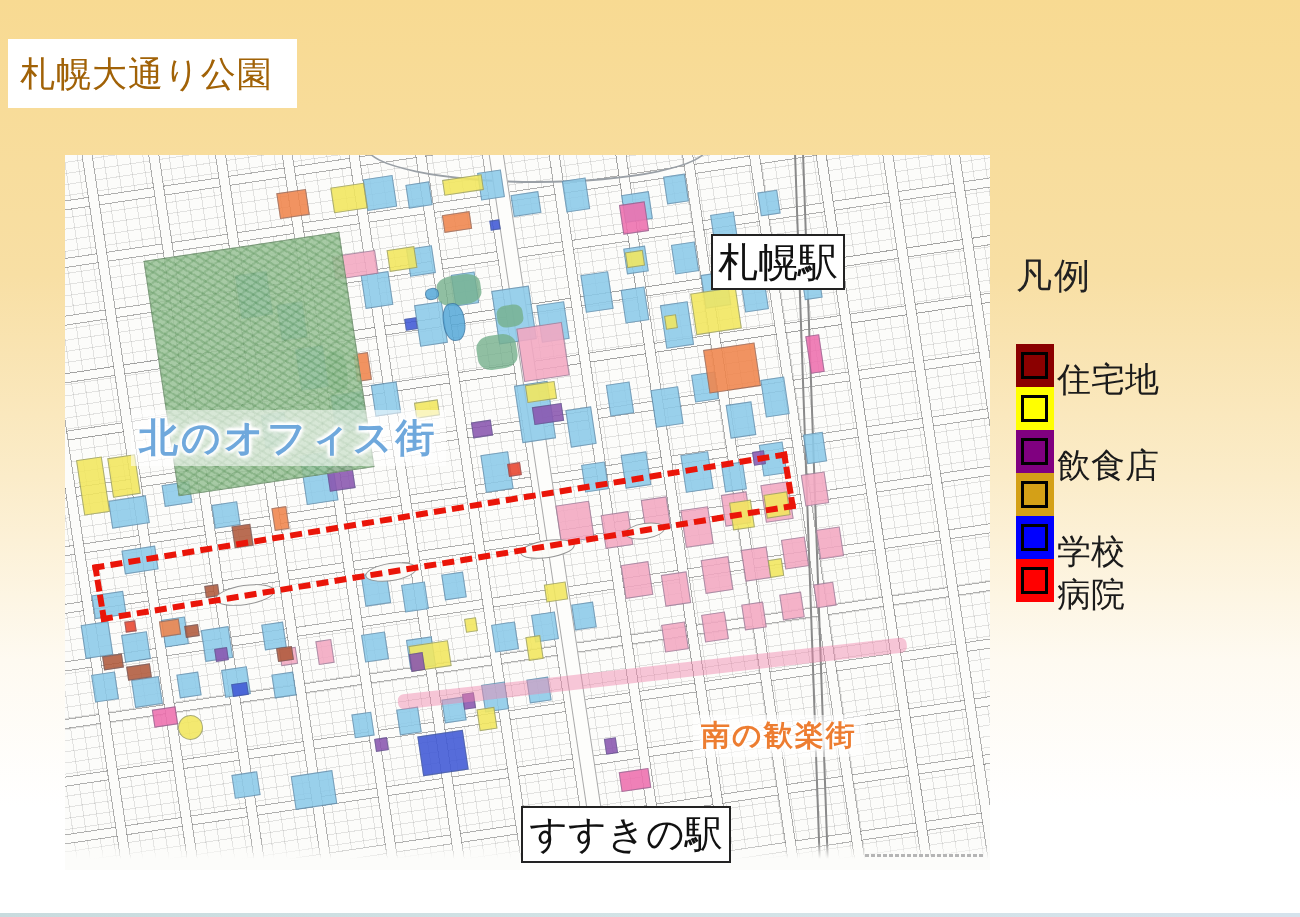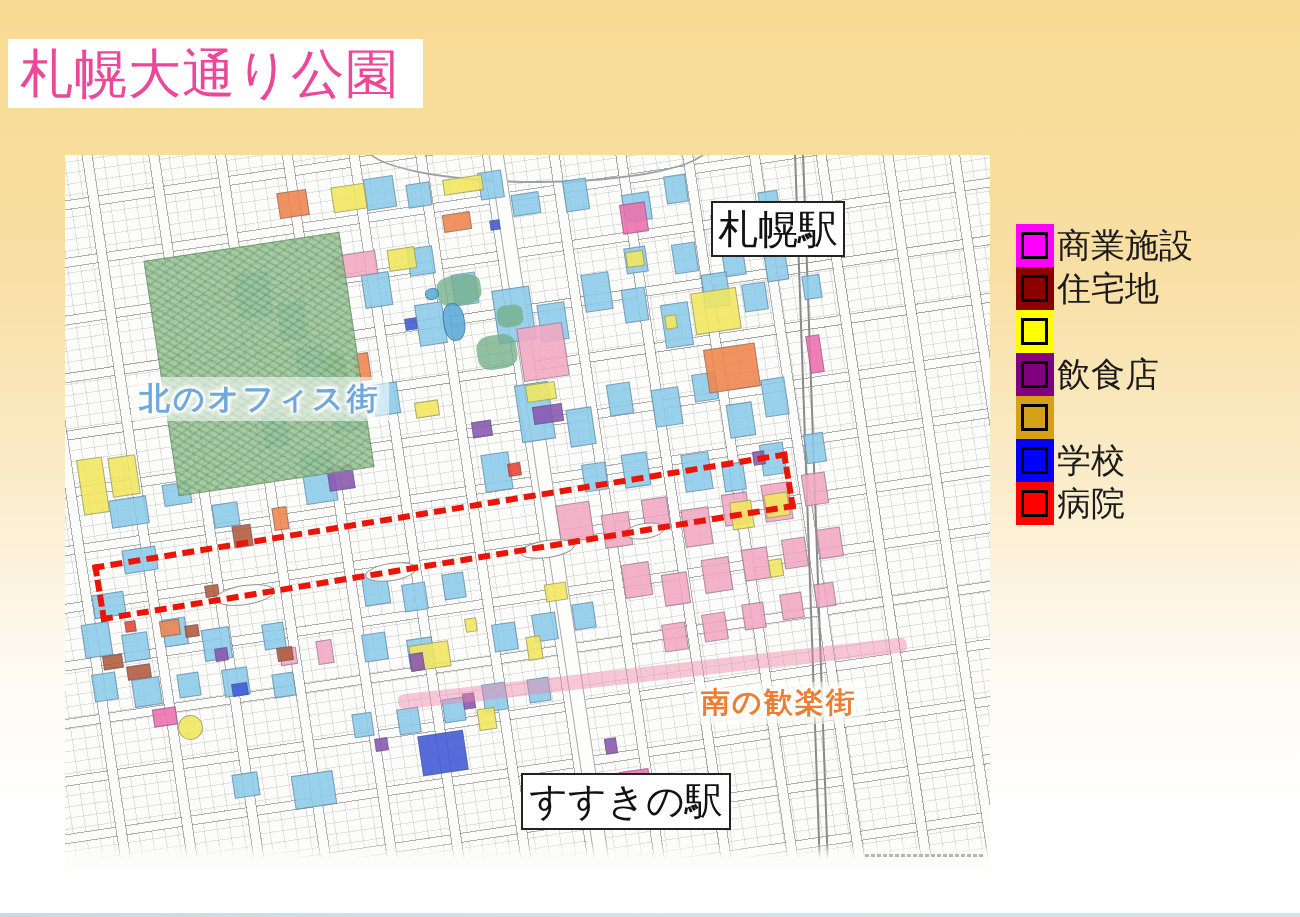--- a/index.html
+++ b/index.html
@@ -1,23 +1,23 @@
 <!DOCTYPE html>
 <html><head>
 <meta charset="utf-8">
 <style>
   html,body{margin:0;padding:0;}
   body{width:1300px;height:917px;overflow:hidden;font-family:"Liberation Sans",sans-serif;}
   .slide{position:relative;width:1300px;height:917px;overflow:hidden;
     background:linear-gradient(180deg,#f8da92 0%,#f8dfa4 30%,#fbecc9 52%,#fefaf1 72%,#ffffff 88%);}
-  .jp{font-family:Liberation Sans, sans-serif;}
+  .jp{font-family:Liberation Mono, monospace;margin-top:33px;}
 
   
-  .title-box{position:absolute;left:8px;top:39px;background:#ffffff;color:#ec4899;
-    font-size:53px;line-height:69px;padding:0 24px 0 12px;letter-spacing:1px;white-space:nowrap;}
+  .title-box{position:absolute;left:8px;top:39px;background:#ffffff;color:#a16207;
+    font-size:35px;line-height:69px;padding:0 24px 0 12px;letter-spacing:1px;white-space:nowrap;}
 
   
   .map{position:absolute;left:65px;top:155px;width:925px;height:715px;overflow:hidden;background:#fcfcfa;}
   .map-grid{position:absolute;inset:0;
     background-color:#fcfcfa;
     background-image:
       repeating-linear-gradient(81.5deg, rgba(100,100,100,.50) 0 1px, rgba(0,0,0,0) 1px 56px, rgba(100,100,100,.50) 56px 57px, #fcfcfa 57px 66px),
       repeating-linear-gradient(-8.5deg, rgba(100,100,100,.50) 0 1px, rgba(0,0,0,0) 1px 48px, rgba(100,100,100,.50) 48px 49px, #fcfcfa 49px 57px),
       repeating-linear-gradient(81.5deg, rgba(80,80,80,.15) 0 1px, transparent 1px 13px),
       repeating-linear-gradient(-8.5deg, rgba(80,80,80,.15) 0 1px, transparent 1px 11px);}
@@ -51,21 +51,21 @@
     border:6px dashed #ea1509;transform:rotate(-9.3deg);transform-origin:top left;}
 
   .box-label{position:absolute;z-index:5;background:#ffffff;border:2px solid #222;color:#111;
     display:flex;align-items:center;justify-content:center;white-space:nowrap;}
   .station-label{left:646px;top:46px;width:130px;height:52px;font-size:40px;}
   .susukino-label{left:456px;top:618px;width:206px;height:53px;font-size:38px;}
 
   .float-label{position:absolute;z-index:5;font-weight:bold;white-space:nowrap;
     background:rgba(255,255,255,.55);padding:1px 8px;
     text-shadow:-2px -2px 3px #fff,2px -2px 3px #fff,-2px 2px 3px #fff,2px 2px 3px #fff,0 0 9px #fff;}
-  .north-label{left:66px;top:222px;font-size:31px;letter-spacing:3px;}
+  .north-label{left:66px;top:222px;font-size:39px;letter-spacing:3px;}
   .south-label{left:628px;top:527px;font-size:29px;letter-spacing:2px;text-align:right;}
 
   .map-attribution{position:absolute;left:800px;top:699px;width:118px;height:3px;z-index:5;
     background:repeating-linear-gradient(90deg,#b5b5b5 0 4px, transparent 4px 6px);}
 
   
   .legend{position:absolute;left:1016px;top:224px;}
   .legend-heading{font-size:36px;color:#222;line-height:1.2;margin-bottom:44px;letter-spacing:2px;}
   .legend-row{display:flex;align-items:center;height:43px;}
   .legend-swatch{width:38px;height:43px;box-sizing:border-box;position:relative;flex:0 0 38px;}
@@ -255,27 +255,22 @@
 
     <div class="box-label station-label jp">札幌駅</div>
     <div class="box-label susukino-label jp">すすきの駅</div>
     <div class="float-label north-label jp" style="color: rgb(111, 168, 220);">北のオフィス街</div>
     <div class="float-label south-label jp" style="color: rgb(237, 125, 49);">南の歓楽街</div>
 
     <div class="map-attribution"></div>
   </div>
 
   <div class="legend">
+    <div class="legend-heading jp">凡例</div>
     <div id="legend-items">
-        <div class="legend-row">
-          <div class="legend-swatch" style="background: rgb(255, 0, 255);">
-            <div class="legend-swatch-inner"></div>
-          </div>
-          <div class="legend-label jp">商業施設</div>
-        </div>
         <div class="legend-row">
           <div class="legend-swatch" style="background: rgb(139, 0, 0);">
             <div class="legend-swatch-inner"></div>
           </div>
           <div class="legend-label jp">住宅地</div>
         </div>
         <div class="legend-row">
           <div class="legend-swatch" style="background: rgb(255, 255, 0);">
             <div class="legend-swatch-inner"></div>
           </div>

